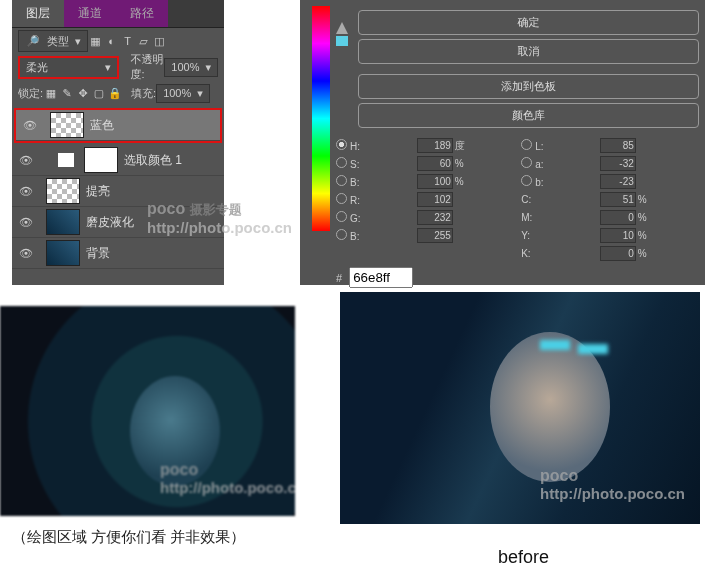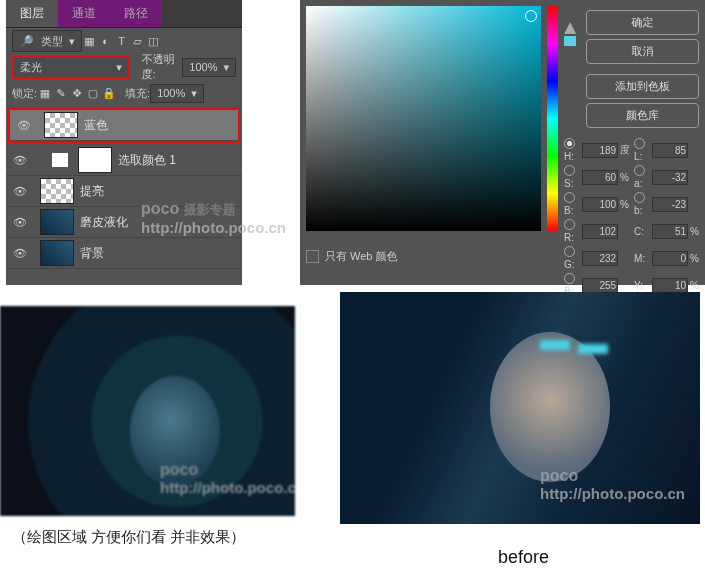--- a/index.html
+++ b/index.html
@@ -1,17 +1,17 @@
 <!DOCTYPE html>
 <html><head>
 <meta charset="utf-8">
 <style>
 body{margin:0;background:#fff;font-family:"Microsoft YaHei",Arial,sans-serif;font-size:11px;width:705px;height:576px;position:relative}
 .panel{position:absolute;background:#535353}
-.layers{left:6px;top:0;width:236px;height:285px}
+.layers{left:12px;top:0;width:212px;height:285px}
 .tabs{display:flex;background:#3b3b3b;border-bottom:1px solid #222}
 .tab{padding:5px 14px;color:#aaa;background:#535353;font-size:12px}
 .tab.active{color:#e3e3e3;background:#535353}
 .tab.inactive{background:#701a75}
 .row{display:flex;align-items:center;height:26px;padding:0 6px;color:#ccc}
 .sel{background:#4a4a4a;border:1px solid #333;color:#ccc;display:inline-flex;align-items:center;padding:2px 6px;gap:6px;font-size:11px}
 .ic{display:inline-flex;align-items:center;justify-content:center;width:16px;height:16px;color:#ccc}
 .redbox{border:2px solid #d11}
 .layer{display:flex;align-items:center;height:30px;background:#535353;border-bottom:1px solid #454545}
 .eye{width:28px;display:flex;justify-content:center;color:#ccc}
@@ -116,29 +116,20 @@
  </div>
  <div class="layer">
   <div class="eye">👁</div>
   <div class="thumb" style="background:linear-gradient(45deg,#0b2a40,#2a5a7a)"></div>
   <div class="lname" style="">背景</div>
  </div>
  <div class="wm" style="left:135px;top:200px"><span>poco</span> <span style="font-size:13px;color:#888">摄影专题</span><div class="wm2">http://photo.poco.cn</div></div>
 </div>
 
 <div class="panel picker">
- <div>
-  <div class="field">
-        <div style="position:absolute;right:4px;top:4px;width:10px;height:10px;border:1px solid #fff;border-radius:50%"></div>
-      </div>
-  <div style="display:flex;align-items:center;gap:6px;margin-top:18px;color:#ccc">
-   <span style="width:11px;height:11px;border:1px solid #888;display:inline-block"></span>
-   <span>只有 Web 颜色</span>
-  </div>
- </div>
  <div class="hue"></div>
  <div class="right">
   <div style="display:flex;gap:10px">
    <div style="display:flex;flex-direction:column;gap:2px;align-items:center;margin-top:16px">
      <span class="warn"></span>
      <span style="width:12px;height:10px;background:#5cd0e6;display:inline-block"></span>
    </div>
    <div style="flex:1">
     <div class="btn">确定</div>
     <div class="btn">取消</div>

